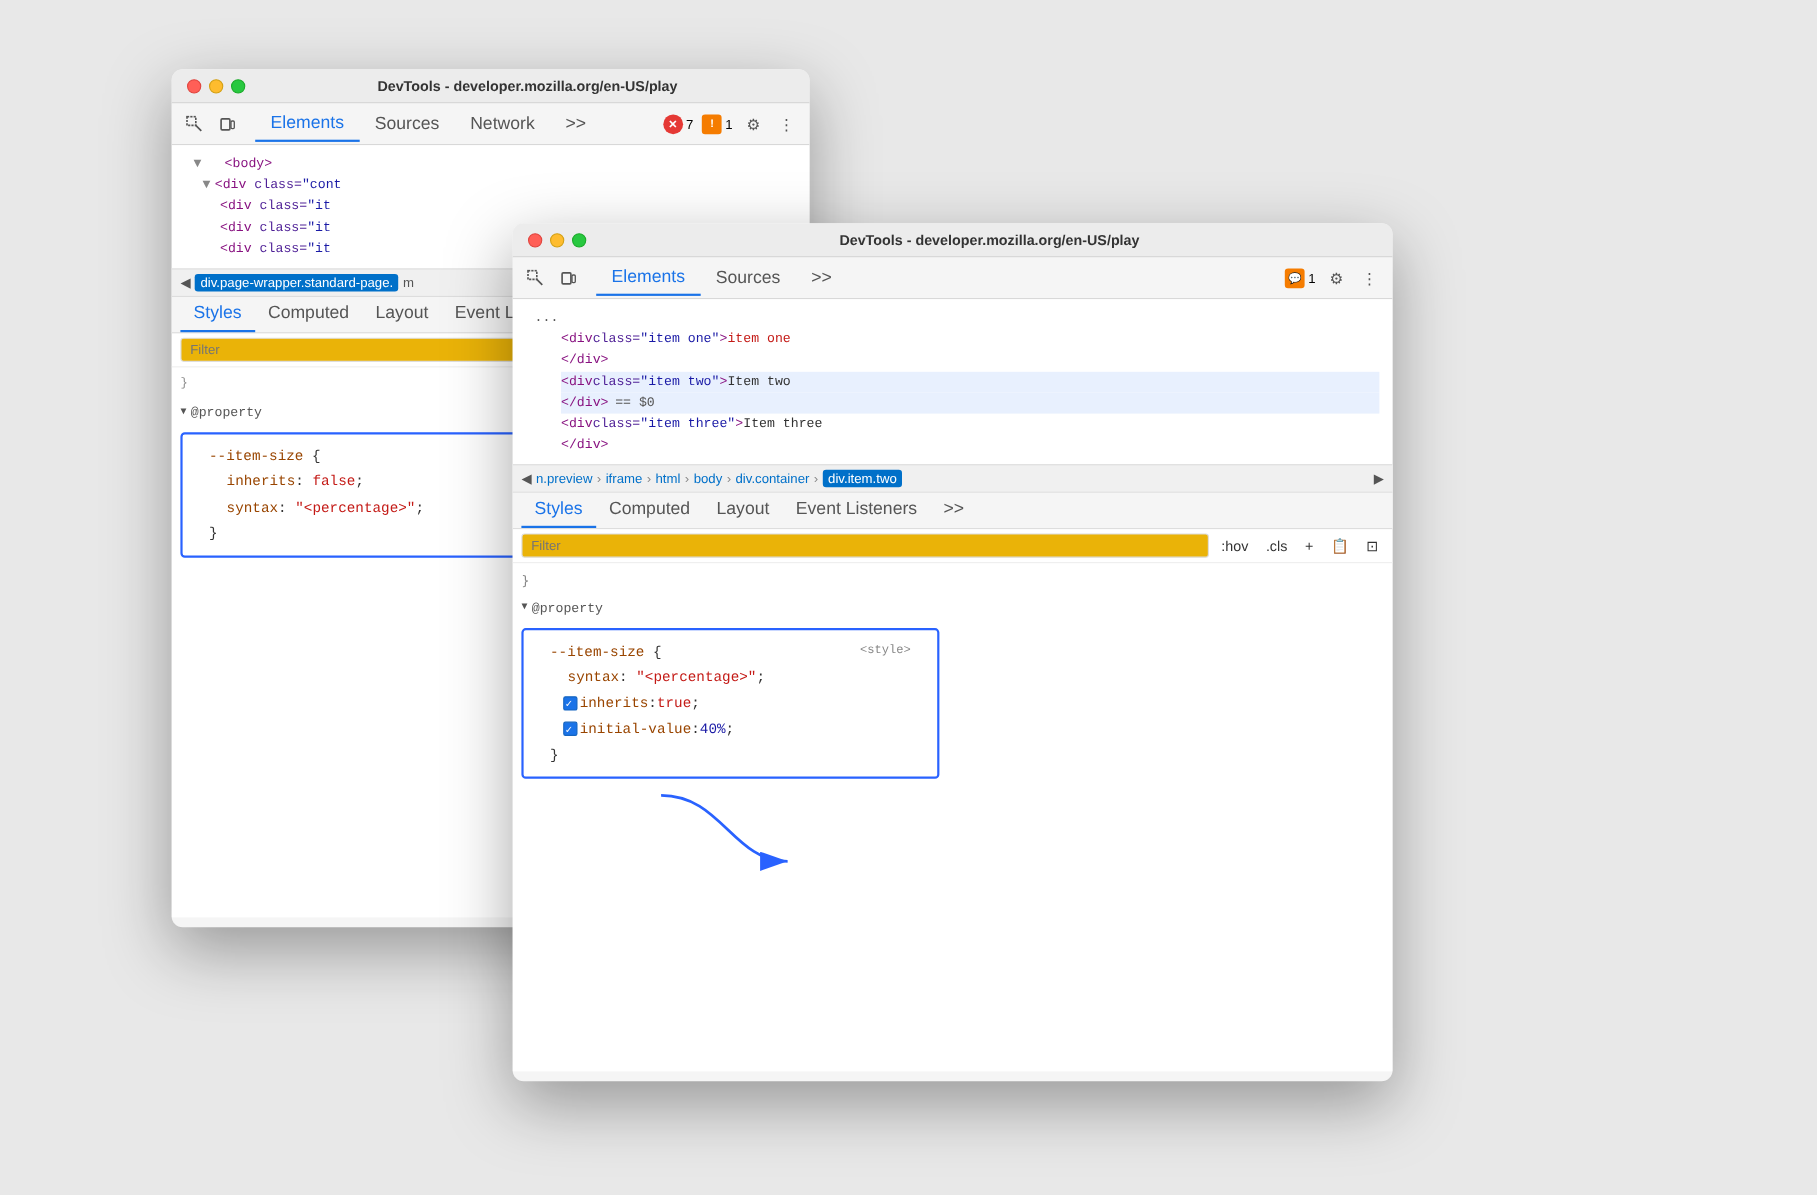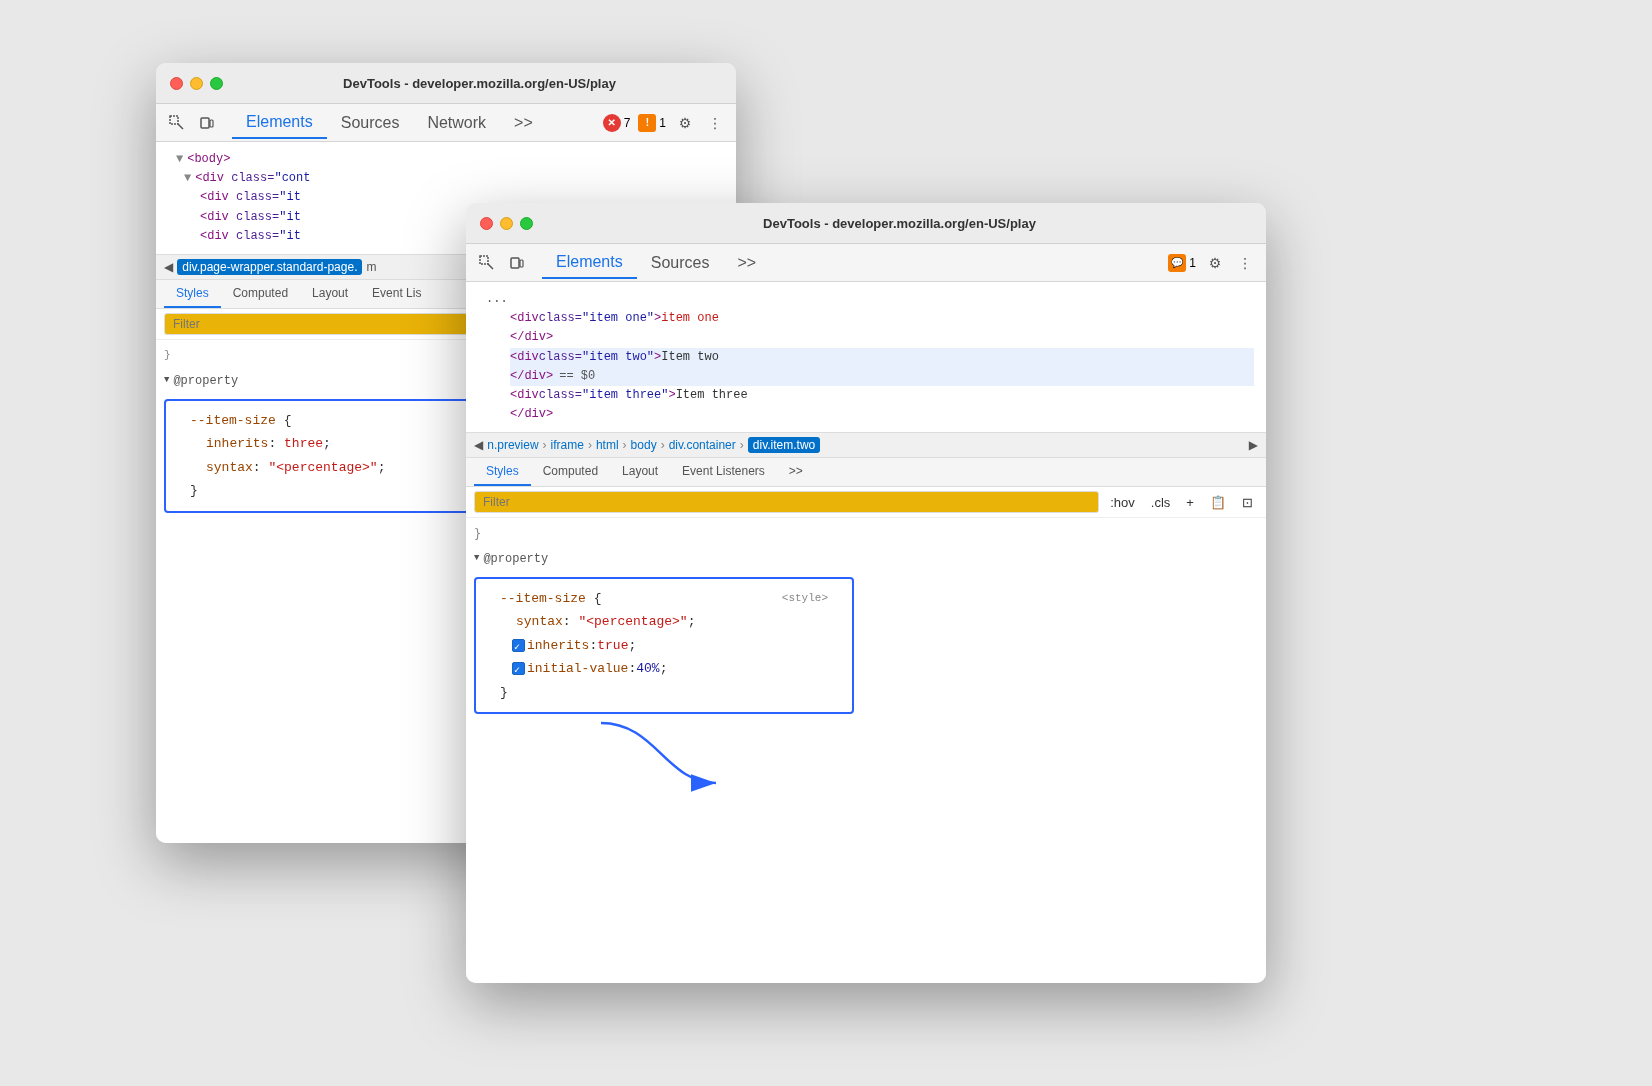--- a/index.html
+++ b/index.html
@@ -48,21 +48,21 @@
       z-index: 2;
     }
 
     
     .title-bar {
       display: flex;
       align-items: center;
       padding: 10px 14px;
       background: #ececec;
       border-bottom: 1px solid #d0d0d0;
-      height: 41px;
+      height: 31px;
     }
 
     .traffic-lights {
       display: flex;
       gap: 7px;
       margin-right: 14px;
     }
 
     .traffic-light {
       width: 13px;
@@ -231,21 +231,21 @@
     .panel-tabs {
       display: flex;
       padding: 0 8px;
       background: #f5f5f5;
       border-bottom: 1px solid #ddd;
       gap: 0;
     }
 
     .panel-tab {
       padding: 6px 12px;
-      font-size: 12px;
+      font-size: 16px;
       cursor: pointer;
       color: #555;
       border-bottom: 2px solid transparent;
     }
 
     .panel-tab.active {
       color: #1a73e8;
       border-bottom: 2px solid #1a73e8;
     }
 
@@ -387,21 +387,21 @@
         <div class="tool-icon">⚙</div>
         <div class="tool-icon">⋮</div>
       </div>
     </div>
 
     <div class="devtools-body">
 
       <div class="dom-tree" style="padding: 8px 12px;">
         <div class="dom-line">
           <span style="margin-left:8px; color:#888;">▼</span>
-          <span class="dom-tag" style="margin-left:4px;">&lt;body&gt;</span>
+          <span class="dom-tag" style="margin-left:21px;">&lt;body&gt;</span>
         </div>
         <div class="dom-line indent1">
           <span style="color:#888;">▼</span>
           <span class="dom-tag" style="margin-left:4px;">&lt;div <span class="dom-attr-name">class=</span><span class="dom-attr-value">"cont</span></span>
         </div>
         <div class="dom-line indent2">
           <span class="dom-tag">&lt;div <span class="dom-attr-name">class=</span><span class="dom-attr-value">"it</span></span>
         </div>
         <div class="dom-line indent2">
           <span class="dom-tag">&lt;div <span class="dom-attr-name">class=</span><span class="dom-attr-value">"it</span></span>
@@ -434,21 +434,21 @@
         <div class="section-header">
           <span>@property</span>
         </div>
 
         <div style="position:relative; margin-top: 8px;">
           <div class="highlight-box">
             <div>
               <span class="css-prop">--item-size</span><span class="css-punct"> {</span>
             </div>
             <div style="margin-left:16px;">
-              <span class="css-prop">inherits</span><span class="css-punct">: </span><span class="css-string">three</span><span class="css-punct">;</span>
+              <span class="css-prop">inherits</span><span class="css-punct">: </span><span class="css-string">false</span><span class="css-punct">;</span>
             </div>
             <div style="margin-left:16px;">
               <span class="css-prop">syntax</span><span class="css-punct">: </span><span class="css-string">"&lt;percentage&gt;"</span><span class="css-punct">;</span>
             </div>
             <div>
               <span class="css-punct">}</span>
             </div>
           </div>
         </div>
       </div>

